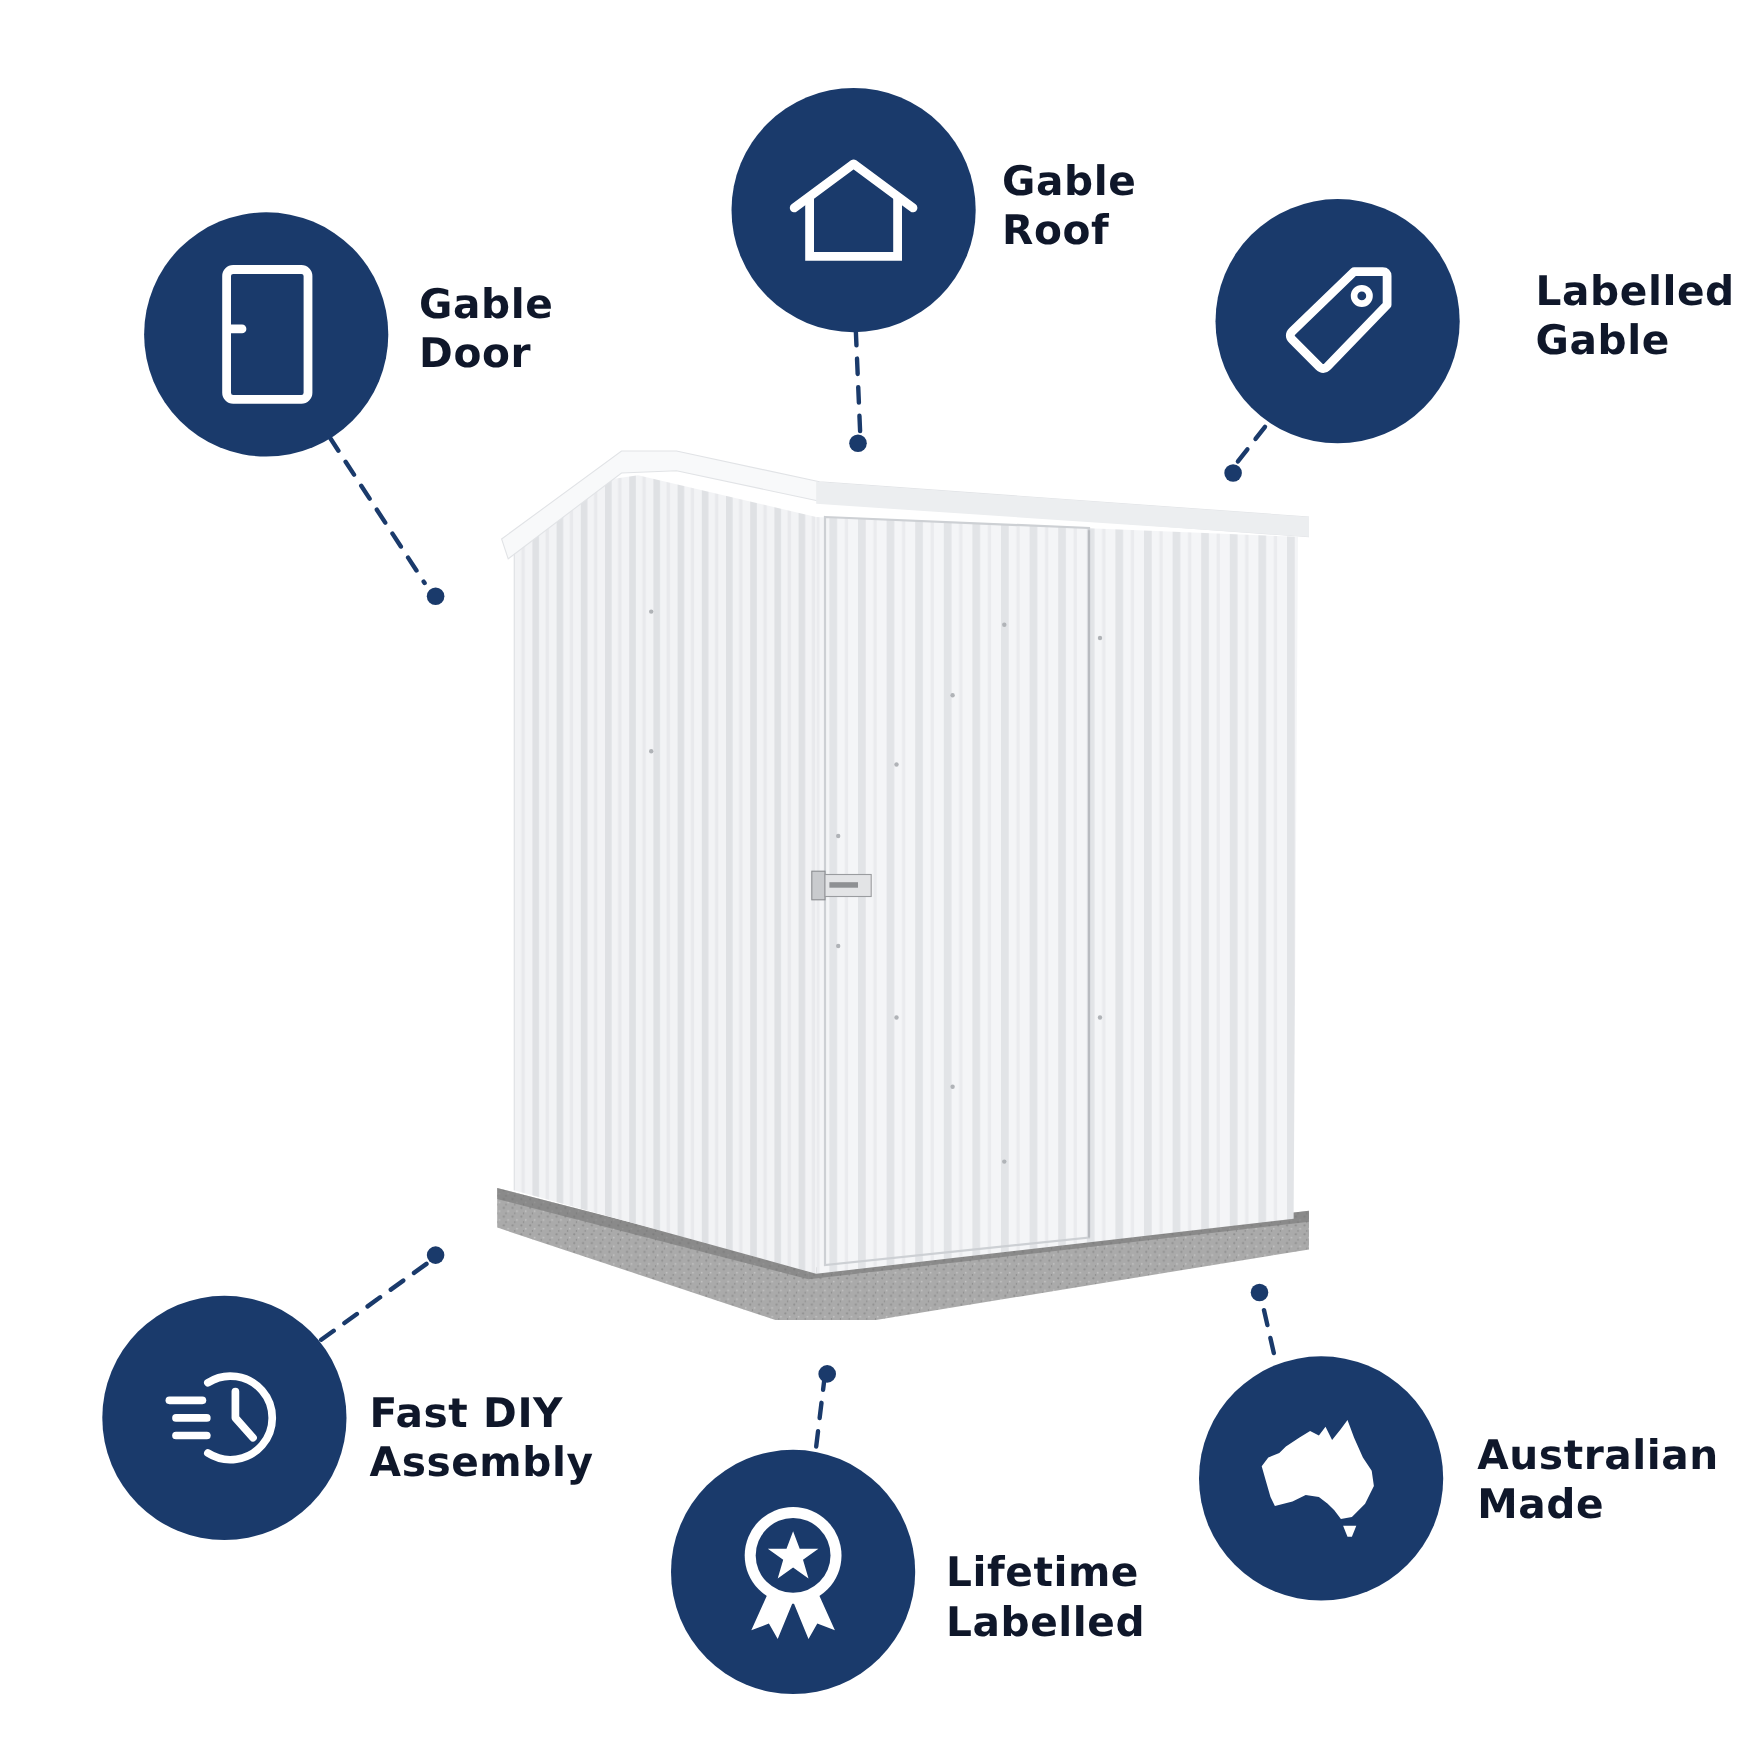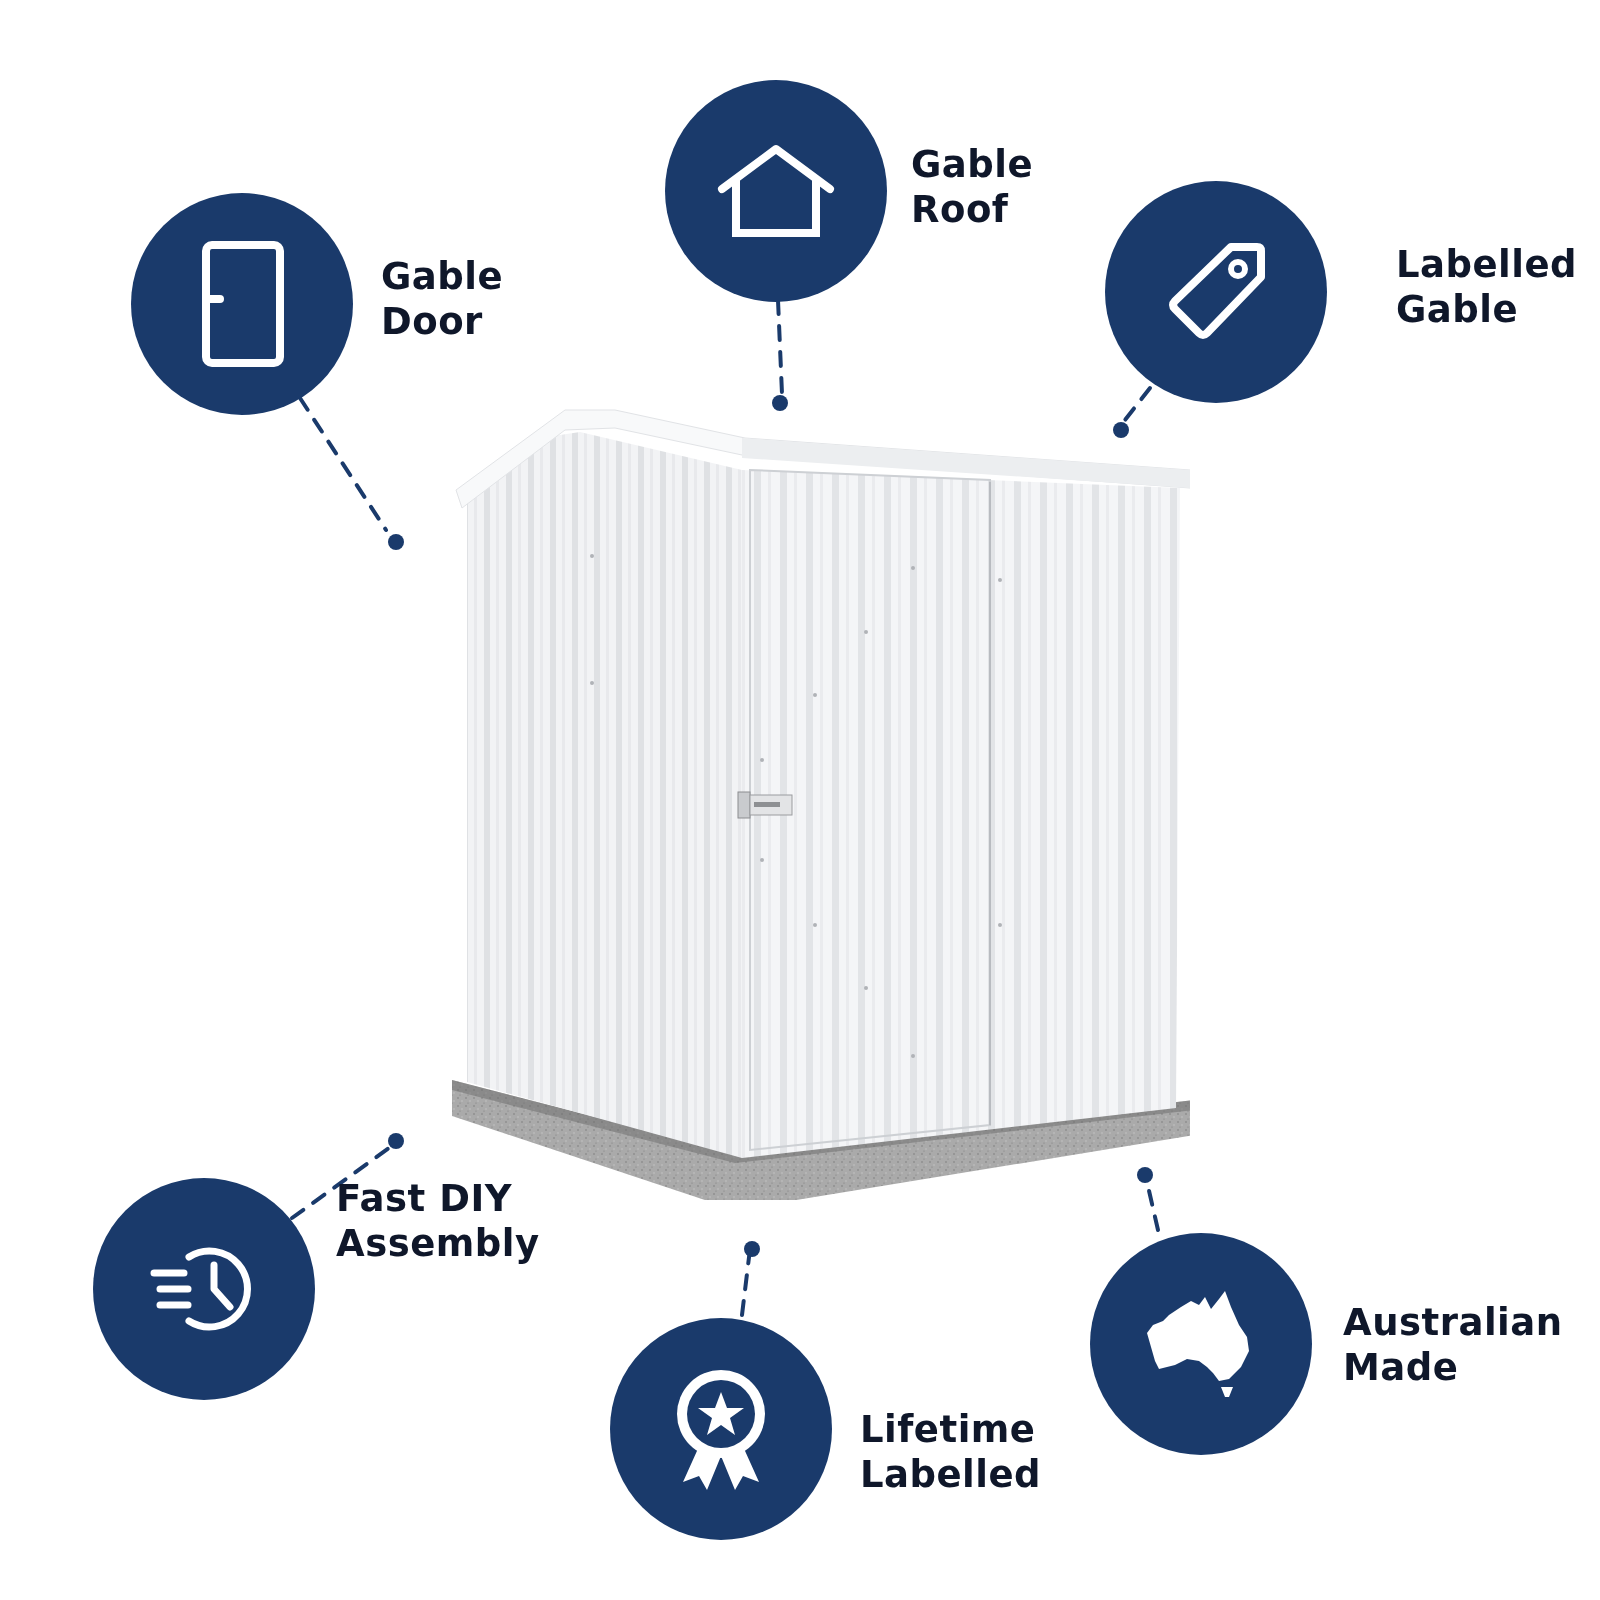--- a/index.html
+++ b/index.html
@@ -138,21 +138,21 @@
   <div class="feature">
     <div class="badge" style="left:93px; top:1178px; width:222px; height:222px;">
       <svg width="120" height="100" viewBox="0 0 120 100">
         <line x1="10" y1="34" x2="40" y2="34" stroke="#ffffff" stroke-width="7" stroke-linecap="round"></line>
         <line x1="16" y1="50" x2="44" y2="50" stroke="#ffffff" stroke-width="7" stroke-linecap="round"></line>
         <line x1="16" y1="66" x2="44" y2="66" stroke="#ffffff" stroke-width="7" stroke-linecap="round"></line>
         <path d="M45,18 A38,38 0 1 1 45,82" fill="none" stroke="#ffffff" stroke-width="7" stroke-linecap="round"></path>
         <polyline points="70,26 70,50 86,68" fill="none" stroke="#ffffff" stroke-width="7" stroke-linecap="round" stroke-linejoin="round"></polyline>
       </svg>
     </div>
-    <div class="label" style="left:336px; top:1176px;">
+    <div class="label" style="left:336px; top:1262px;">
       <span>Fast DIY</span>
       <span>Assembly</span>
     </div>
   </div>
 
   <div class="feature">
     <div class="badge" style="left:610px; top:1318px; width:222px; height:222px;">
       <svg width="100" height="130" viewBox="0 0 100 130">
         <polygon points="30,78 12,118 28,112 36,126 50,92" fill="#ffffff"></polygon>
         <polygon points="70,78 88,118 72,112 64,126 50,92" fill="#ffffff"></polygon>

